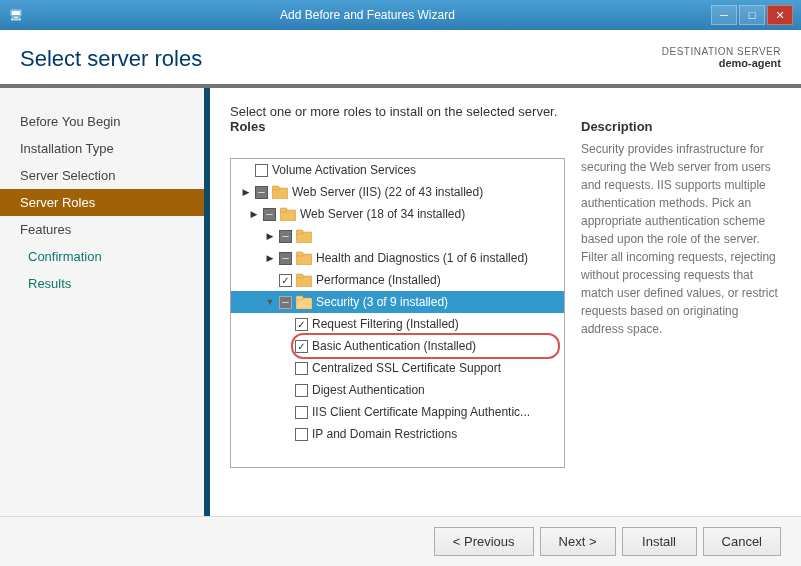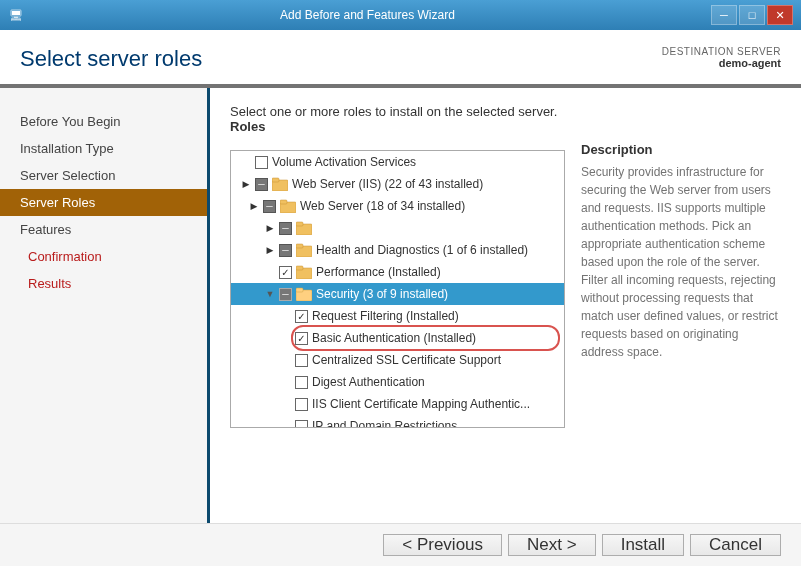--- a/index.html
+++ b/index.html
@@ -95,36 +95,36 @@
     .wizard-body {
       display: flex;
       flex: 1;
       overflow: hidden;
     }
 
     
     .left-nav {
       width: 210px;
       background: #f5f5f5;
-      border-right: 3px solid #0c4a6e;
+      border-right: 6px solid #0c4a6e;
       padding: 20px 0;
       flex-shrink: 0;
     }
     .nav-item {
       padding: 6px 20px;
       font-size: 13px;
       color: #444;
       cursor: pointer;
     }
     .nav-item.active {
       background: #a16207;
       color: white;
     }
     .nav-item.disabled {
-      color: #b91c1c;
+      color: #0f766e;
       padding-left: 28px;
     }
 
     
     .content-area {
       flex: 1;
       padding: 16px 20px;
       overflow-y: auto;
       display: flex;
       flex-direction: column;
@@ -140,26 +140,26 @@
       flex: 1;
     }
 
     
     .roles-panel {
       flex: 1;
     }
     .roles-label {
       font-size: 13px;
       font-weight: 600;
-      margin-bottom: 16px;
+      margin-bottom: 24px;
       color: #333;
     }
     .roles-listbox {
       border: 1px solid #aaa;
-      height: 278px;
+      height: 310px;
       overflow-y: auto;
       background: white;
       position: relative;
     }
 
     
     .tree-item {
       display: flex;
       align-items: center;
       padding: 2px 4px;
@@ -216,41 +216,40 @@
     
     .description-panel {
       width: 200px;
       flex-shrink: 0;
     }
     .description-label {
       font-size: 13px;
       font-weight: 600;
       margin-bottom: 6px;
       color: #333;
-      margin-top: 23px;
     }
     .description-text {
       font-size: 12px;
       color: #737373;
       line-height: 1.5;
     }
 
     
     .wizard-footer {
       border-top: 1px solid #ddd;
       padding: 10px 20px;
       display: flex;
       justify-content: flex-end;
       align-items: center;
       gap: 6px;
       background: #f5f5f5;
     }
     .footer-btn {
-      padding: 0 18px;
-      font-size: 17px;
+      padding: 6px 18px;
+      font-size: 13px;
       border: 1px solid #adadad;
       background: linear-gradient(to bottom, #f6f6f6, #e8e8e8);
       color: #333;
       cursor: pointer;
       min-width: 75px;
       text-align: center;
     }
 
     
     .circle-highlight {

